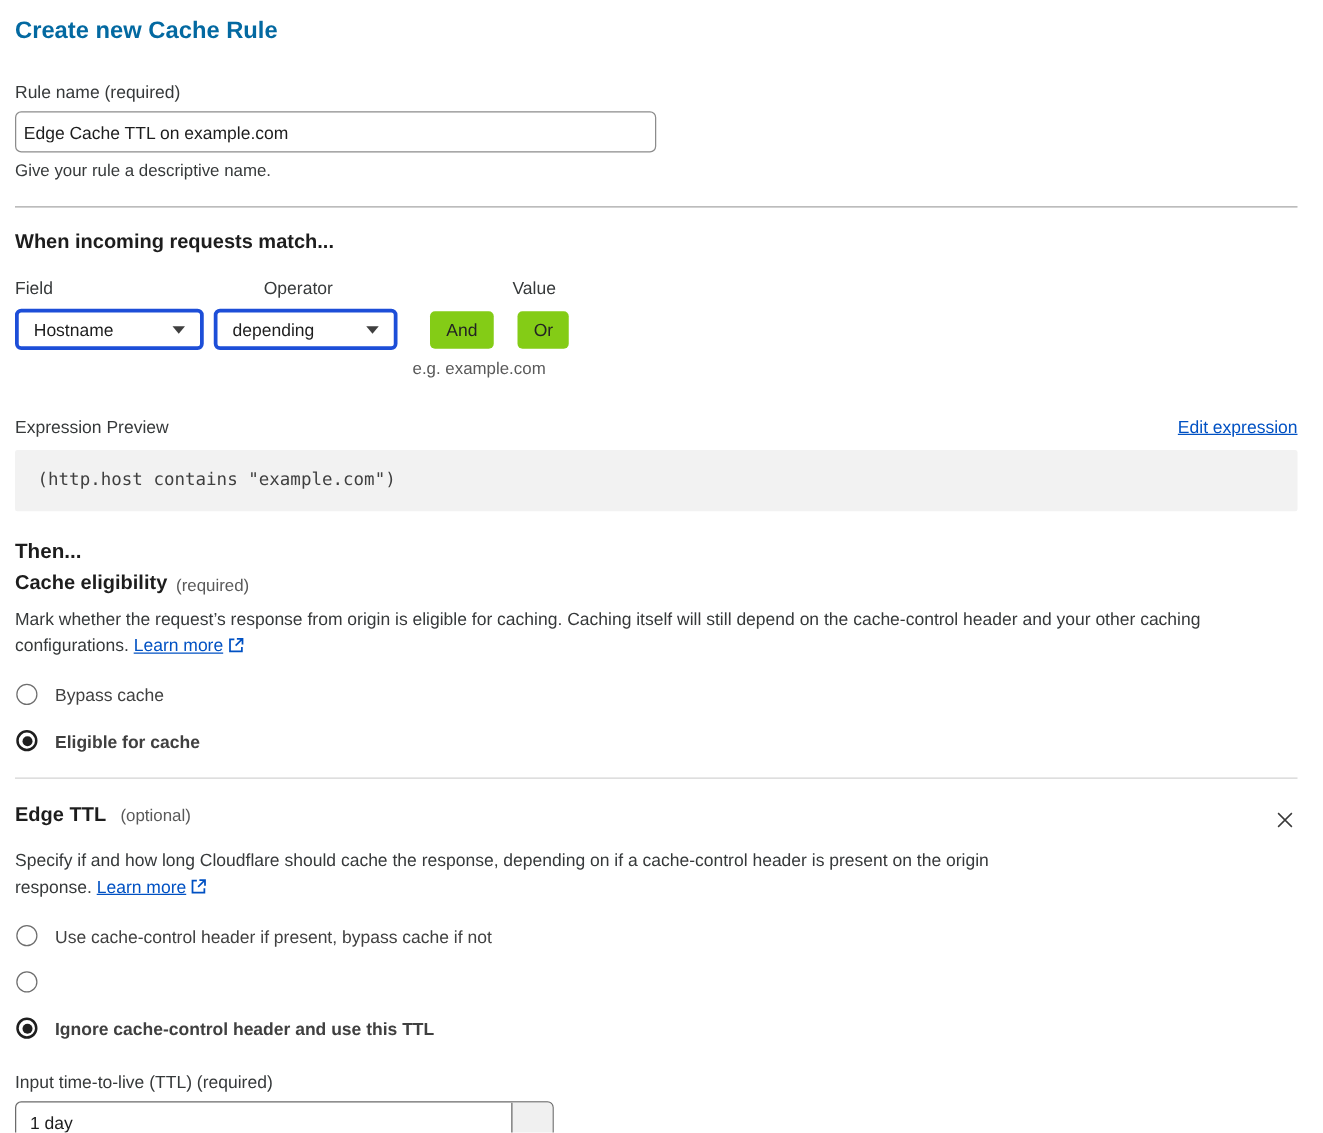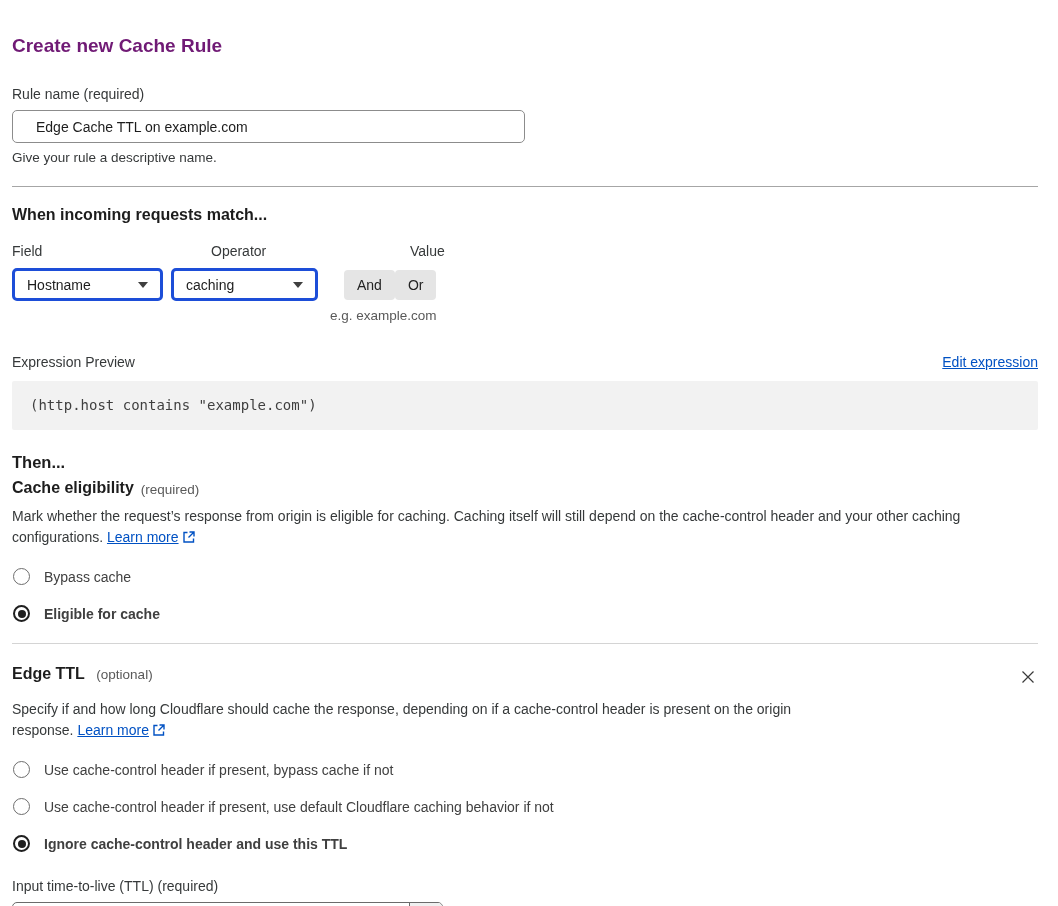--- a/index.html
+++ b/index.html
@@ -4,27 +4,27 @@
 <style>
   * { box-sizing: border-box; margin: 0; padding: 0; }
   html, body { background: #ffffff; }
   body {
     width: 1058px; height: 906px;
     font-family: "Liberation Sans", sans-serif;
     color: #36393a;
     padding: 14px 20px 0 12px;
     overflow: hidden;
   }
-  .page-title { font-size: 19px; font-weight: 700; color: #701a75; margin-bottom: 29px; margin-top: 21px; }
+  .page-title { font-size: 19px; font-weight: 700; color: #0369a1; margin-bottom: 29px; }
 
   .field-label { display: block; font-size: 14px; color: #36393a; margin-bottom: 8px; }
   .text-input {
     height: 33px; border: 1px solid #8c8c8c; border-radius: 5px;
     font-family: "Liberation Sans", sans-serif; font-size: 14px; color: #1d1d1d;
-    padding: 0 23px; width: 513px; background: #fff; outline: none;
+    padding: 0 6px; width: 513px; background: #fff; outline: none;
   }
   .help-text { font-size: 13.5px; color: #36393a; margin-top: 7px; }
   .help-grey { color: #595959; }
 
   .divider-strong { border: none; border-top: 1px solid #a6a6a6; margin: 21px 0 0 0; }
   .divider-light  { border: none; border-top: 1px solid #d4d4d4; margin: 21px 0 0 0; }
 
   .section-heading { font-size: 16px; font-weight: 700; color: #1d1d1d; margin: 19px 0 0 0; }
 
   .match-labels { display: flex; margin-top: 19px; gap: 40px; }
@@ -43,26 +43,26 @@
   .caret-down {
     width: 0; height: 0; border-left: 5px solid transparent; border-right: 5px solid transparent;
     border-top: 6px solid #3f3f3f; margin-left: 8px; flex: none;
   }
   .value-input {
     flex: 1; height: 33px; border: 1px solid #97a6c5; border-radius: 5px;
     background: #e9f0fd; font-family: "Liberation Sans", sans-serif;
     font-size: 14px; color: #1d1d1d; padding: 0 11px; outline: none; min-width: 0;
   }
   .andor-btn {
-    height: 30px; background: #e5e5e5; border: none; border-radius: 4px;
+    height: 30px; background: #84cc16; border: none; border-radius: 4px;
     font-family: "Liberation Sans", sans-serif; font-size: 14px; color: #232323;
     padding: 0 13px; cursor: pointer; flex: none;
   }
   .btn-and { margin-left: 14px; }
-  .btn-or { }
+  .btn-or { margin-left: 19px; }
   .value-help { margin-left: 318px; margin-top: 7px; font-size: 13.5px; }
 
   .expr-row { display: flex; justify-content: space-between; align-items: flex-end; margin-top: 31px; }
   .expr-label { font-size: 14px; color: #36393a; }
   a.link { color: #0051c3; text-decoration: underline; font-size: 14px; cursor: pointer; }
   .code-block {
     margin-top: 11px; background: #f2f2f2; border-radius: 2px;
     font-family: "DejaVu Sans Mono", "Liberation Mono", monospace;
     font-size: 14px; color: #3f3f3f; padding: 17px 18px; line-height: 1.1;
   }
@@ -125,21 +125,21 @@
   <span class="lbl lbl-operator">Operator</span>
   <span class="lbl">Value</span>
 </div>
 
 <div class="match-controls">
   <div class="select-box select-field">
     <span>Hostname</span>
     <span class="caret-down"></span>
   </div>
   <div class="select-box select-operator">
-    <span>caching</span>
+    <span>depending</span>
     <span class="caret-down"></span>
   </div>
   <button class="andor-btn btn-and">And</button>
   <button class="andor-btn btn-or">Or</button>
 </div>
 <div class="help-text help-grey value-help">e.g. example.com</div>
 
 <div class="expr-row">
   <span class="expr-label">Expression Preview</span>
   <a class="link">Edit expression</a>
@@ -185,21 +185,20 @@
       <path d="M5.5 2.5 H2 V12 H11.5 V8.5" fill="none" stroke="#0051c3" stroke-width="1.4"></path>
       <path d="M7.5 2 H12 V6.5 M12 2 L6.5 7.5" fill="none" stroke="#0051c3" stroke-width="1.4"></path>
     </svg></p>
 
 <div class="radio-row">
   <span class="radio-circle"></span>
   <span class="radio-label">Use cache-control header if present, bypass cache if not</span>
 </div>
 <div class="radio-row">
   <span class="radio-circle"></span>
-  <span class="radio-label">Use cache-control header if present, use default Cloudflare caching behavior if not</span>
 </div>
 <div class="radio-row checked">
   <span class="radio-circle"></span>
   <span class="radio-label">Ignore cache-control header and use this TTL</span>
 </div>
 
 <label class="field-label ttl-label">Input time-to-live (TTL) (required)</label>
 <div class="ttl-select">
   <span class="ttl-select-text">1 day</span>
   <span class="ttl-select-arrow">

